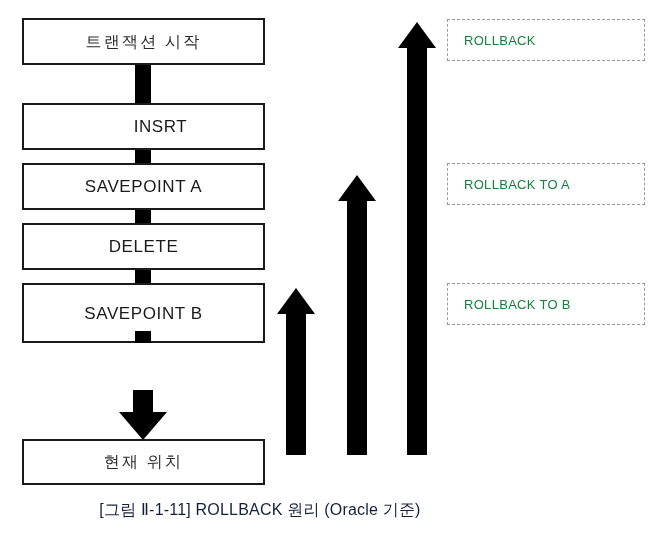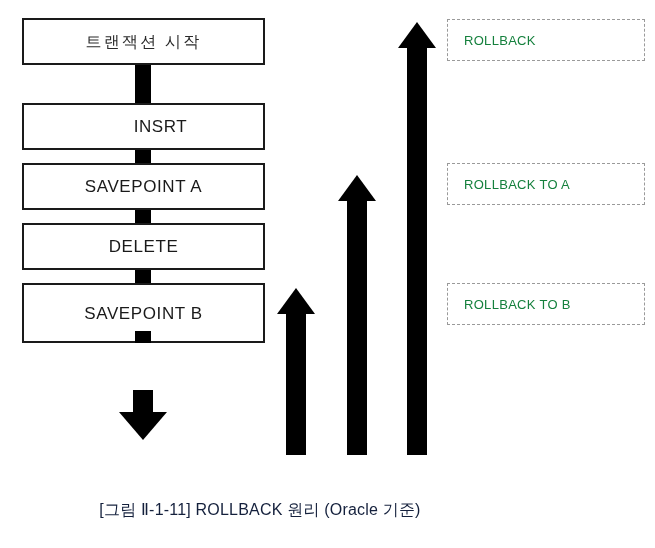--- a/index.html
+++ b/index.html
@@ -164,20 +164,23 @@
   </div>
 
   <div class="connector" style="top:331px; height:12px;"></div>
 
 
   <div class="down-arrow">
     <div class="da-shaft"></div>
     <div class="da-head"></div>
   </div>
 
+  <div class="flow-box" style="top:439px; height:46px;">
+    <span class="box-label lbl-ko">현재 위치</span>
+  </div>
 
   <div class="up-arrow" style="left:277px; top:288px; width:38px; height:167px;">
     <div class="ua-head"></div>
     <div class="ua-shaft" style="top:24px; height:143px;"></div>
   </div>
 
   <div class="up-arrow" style="left:338px; top:175px; width:38px; height:280px;">
     <div class="ua-head"></div>
     <div class="ua-shaft" style="top:24px; height:256px;"></div>
   </div>

